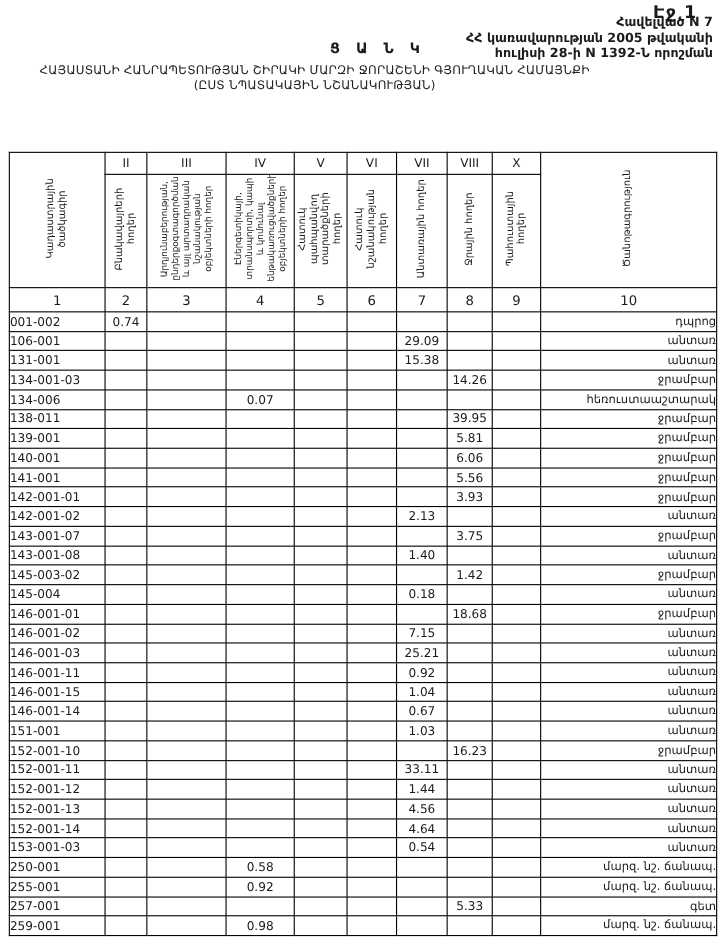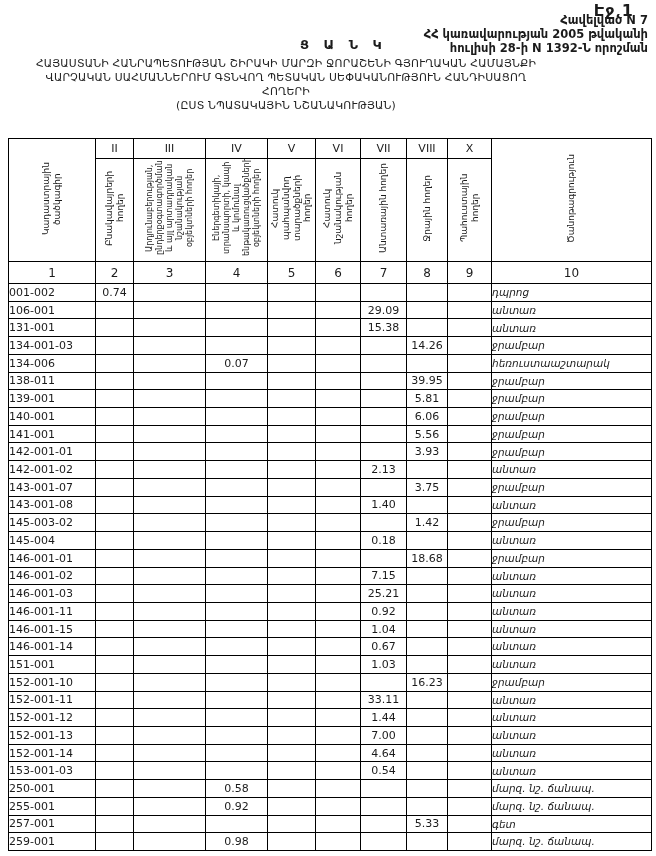--- a/index.html
+++ b/index.html
@@ -51,36 +51,35 @@
     font-size:9px;line-height:1.2;
     max-height:96px;
     white-space:normal;
   }
   .rot.tall{max-height:118px;}
   .rot.small{font-size:8px;line-height:1.25;}
   tbody tr{height:17.72px;}
   tbody td{font-size:11px;line-height:1;}
   td.code{text-align:left;padding-left:3px;margin-top:28px;}
   td.val{text-align:center;}
-  td.note{text-align:left;padding-left:4px;font-size:10.5px;font-style:italic;}
+  td.note{text-align:right;padding-left:4px;font-size:10.5px;}
 </style>
 </head>
 <body>
 
 <div class="page-head">
   <div class="page-num">Էջ 1</div>
   <div class="appendix">
     <div>Հավելված N 7</div>
     <div>ՀՀ կառավարության 2005 թվականի</div>
     <div>հուլիսի 28-ի N 1392-Ն որոշման</div>
   </div>
   <div class="list-label">Ց Ա Ն Կ</div>
   <div class="doc-title">
     <div>ՀԱՅԱՍՏԱՆԻ ՀԱՆՐԱՊԵՏՈՒԹՅԱՆ ՇԻՐԱԿԻ ՄԱՐԶԻ ՋՈՐԱՇԵՆԻ ԳՅՈՒՂԱԿԱՆ ՀԱՄԱՅՆՔԻ</div>
-    <div>ՎԱՐՉԱԿԱՆ ՍԱՀՄԱՆՆԵՐՈՒՄ ԳՏՆՎՈՂ ՊԵՏԱԿԱՆ ՍԵՓԱԿԱՆՈՒԹՅՈՒՆ ՀԱՆԴԻՍԱՑՈՂ ՀՈՂԵՐԻ</div>
     <div>(ԸՍՏ ՆՊԱՏԱԿԱՅԻՆ ՆՇԱՆԱԿՈՒԹՅԱՆ)</div>
   </div>
 </div>
 
 <table class="land">
   <colgroup>
     <col style="width:87px">
       <col style="width:38px">
       <col style="width:72px">
     <col style="width:62px">
@@ -428,21 +427,21 @@
         <td class="val"></td>
         <td class="note">անտառ</td>
       </tr>
       <tr>
         <td class="code">152-001-13</td>
         <td class="val"></td>
         <td class="val"></td>
         <td class="val"></td>
         <td class="val"></td>
         <td class="val"></td>
-        <td class="val">7.00</td>
+        <td class="val">4.56</td>
         <td class="val"></td>
         <td class="val"></td>
         <td class="note">անտառ</td>
       </tr>
       <tr>
         <td class="code">152-001-14</td>
         <td class="val"></td>
         <td class="val"></td>
         <td class="val"></td>
         <td class="val"></td>

